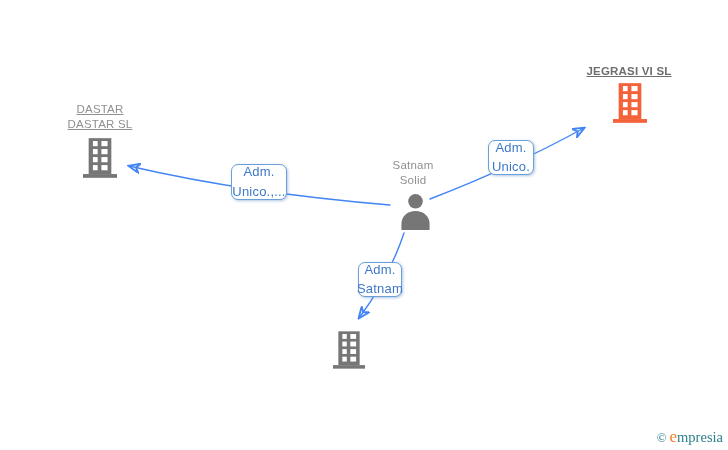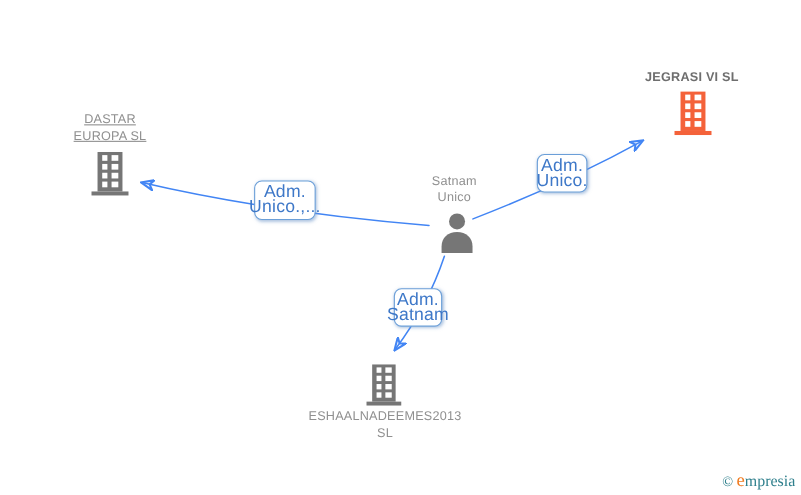--- a/index.html
+++ b/index.html
@@ -6,30 +6,30 @@
   .canvas{
     position:relative;width:728px;height:450px;background:#ffffff;overflow:hidden;
     font-family:"Liberation Sans",sans-serif;
   }
   .edges{position:absolute;left:0;top:0;width:728px;height:450px;}
   .edges path{fill:none;stroke:#4285f4;stroke-width:1.4;stroke-linecap:round;}
   .node-label{
     position:absolute;text-align:center;font-size:11.5px;line-height:15px;
     color:#909090;letter-spacing:.2px;
   }
-  .node-label.bold{font-weight:bold;color:#6e6e6e;}
+  .node-label.bold{font-weight:bold;color:#6e6e6e;text-decoration:underline;}
   .icon{position:absolute;}
   .company-icon{color:#767676;}
   .company-icon.orange{color:#f4623a;}
   .person-icon{color:#767676;}
   .edge-label{
-    position:absolute;display:flex;flex-direction:column;align-items:center;justify-content:center;
+    position:absolute;display:flex;flex-direction:column;align-items:center;justify-content:space-between;
     background:#ffffff;border:1px solid #6b9fd8;border-radius:7px;
     box-shadow:1px 1px 3px rgba(110,150,200,.55);
-    font-size:16px;line-height:14px;color:#3e78c8;letter-spacing:.2px;
+    font-size:13px;line-height:14px;color:#3e78c8;letter-spacing:.2px;
     box-sizing:border-box;cursor:pointer;
   }
   .watermark{
     position:absolute;right:5px;bottom:3px;display:flex;align-items:baseline;gap:3px;
     font-family:"Liberation Serif",serif;cursor:pointer;
   }
   .watermark .cmark{color:#2e7f8c;font-size:13px;}
   .watermark .brand{font-size:14.5px;color:#2e7f8c;}
   .watermark .brand .e{color:#f07d23;font-size:17px;}
 </style>
@@ -44,21 +44,21 @@
         <path d="M0.5,0.4 L9.2,4 L0.5,7.6 L3.2,4 Z" fill="#4285f4" stroke="none"></path>
       </marker>
     </defs>
     <path d="M 390 205 Q 245 193 129 166" marker-end="url(#arrow)"></path>
     <path d="M 430 199 Q 515 166 584 128" marker-end="url(#arrow)"></path>
     <path d="M 404 233 Q 389 278 359 318" marker-end="url(#arrow)"></path>
   </svg>
 
   <div class="node-label" style="left:30px;top:102px;width:140px;text-decoration:underline;">
     <div>DASTAR</div>
-    <div>EUROPA SL</div>
+    <div>DASTAR SL</div>
   </div>
   <svg class="icon company-icon" style="left:83px;top:138px;" width="34" height="40" viewBox="0 0 36 42">
     <rect x="6" y="0" width="24" height="38" fill="currentColor"></rect>
     <rect x="0" y="38" width="36" height="4" fill="currentColor"></rect>
     <g fill="#ffffff">
       <rect x="10.5" y="3" width="5" height="5.5"></rect>
         <rect x="19.5" y="3" width="6.5" height="5.5"></rect>
       <rect x="10.5" y="11.5" width="5" height="5.5"></rect>
         <rect x="19.5" y="11.5" width="6.5" height="5.5"></rect>
       <rect x="10.5" y="20" width="5" height="5.5"></rect>
@@ -81,45 +81,41 @@
         <rect x="19.5" y="11.5" width="6.5" height="5.5"></rect>
       <rect x="10.5" y="20" width="5" height="5.5"></rect>
         <rect x="19.5" y="20" width="6.5" height="5.5"></rect>
       <rect x="10.5" y="28.5" width="5" height="5.5"></rect>
         <rect x="19.5" y="28.5" width="6.5" height="5.5"></rect>
     </g>
   </svg>
 
   <div class="node-label" style="left:353px;top:158px;width:120px;">
     <div>Satnam</div>
-    <div>Unico</div>
+    <div>Solid</div>
   </div>
   <svg class="icon person-icon" style="left:399px;top:193px;" width="33" height="37" viewBox="0 0 34 38">
     <circle cx="17" cy="8.5" r="7.5" fill="currentColor"></circle>
     <path d="M2.5,38 v-6 c0,-8 6,-13.5 14.5,-13.5 c8.5,0 14.5,5.5 14.5,13.5 v6 z" fill="currentColor"></path>
   </svg>
 
   <svg class="icon company-icon" style="left:333px;top:331px;" width="32" height="38" viewBox="0 0 36 42">
     <rect x="6" y="0" width="24" height="38" fill="currentColor"></rect>
     <rect x="0" y="38" width="36" height="4" fill="currentColor"></rect>
     <g fill="#ffffff">
       <rect x="10.5" y="3" width="5" height="5.5"></rect>
         <rect x="19.5" y="3" width="6.5" height="5.5"></rect>
       <rect x="10.5" y="11.5" width="5" height="5.5"></rect>
         <rect x="19.5" y="11.5" width="6.5" height="5.5"></rect>
       <rect x="10.5" y="20" width="5" height="5.5"></rect>
         <rect x="19.5" y="20" width="6.5" height="5.5"></rect>
       <rect x="10.5" y="28.5" width="5" height="5.5"></rect>
         <rect x="19.5" y="28.5" width="6.5" height="5.5"></rect>
     </g>
   </svg>
-  <div class="node-label" style="left:250px;top:372px;width:200px;">
-    <div>ESHAALNADEEMES2013</div>
-    <div>SL</div>
-  </div>
 
   <div class="edge-label" style="left:231px;top:164px;width:56px;height:36px;">
     <div>Adm.</div>
     <div>Unico.,...</div>
   </div>
   <div class="edge-label" style="left:488px;top:140px;width:46px;height:35px;">
     <div>Adm.</div>
     <div>Unico.</div>
   </div>
   <div class="edge-label" style="left:358px;top:262px;width:44px;height:35px;">

